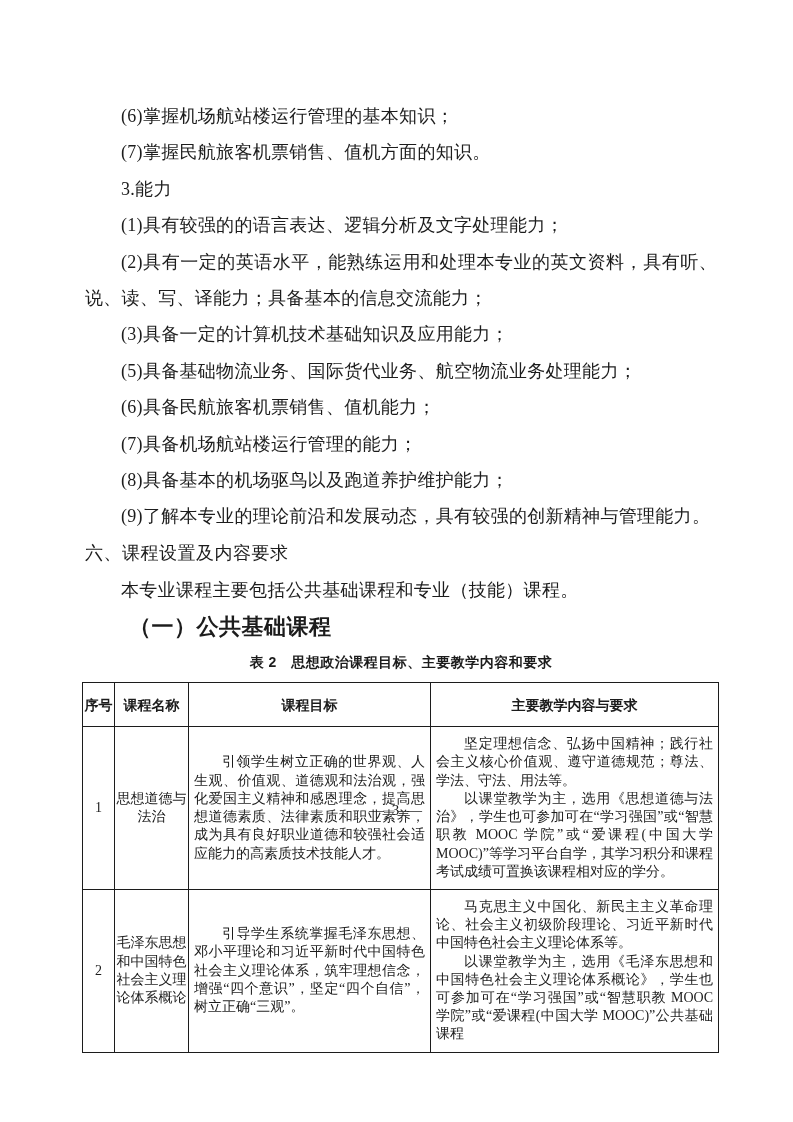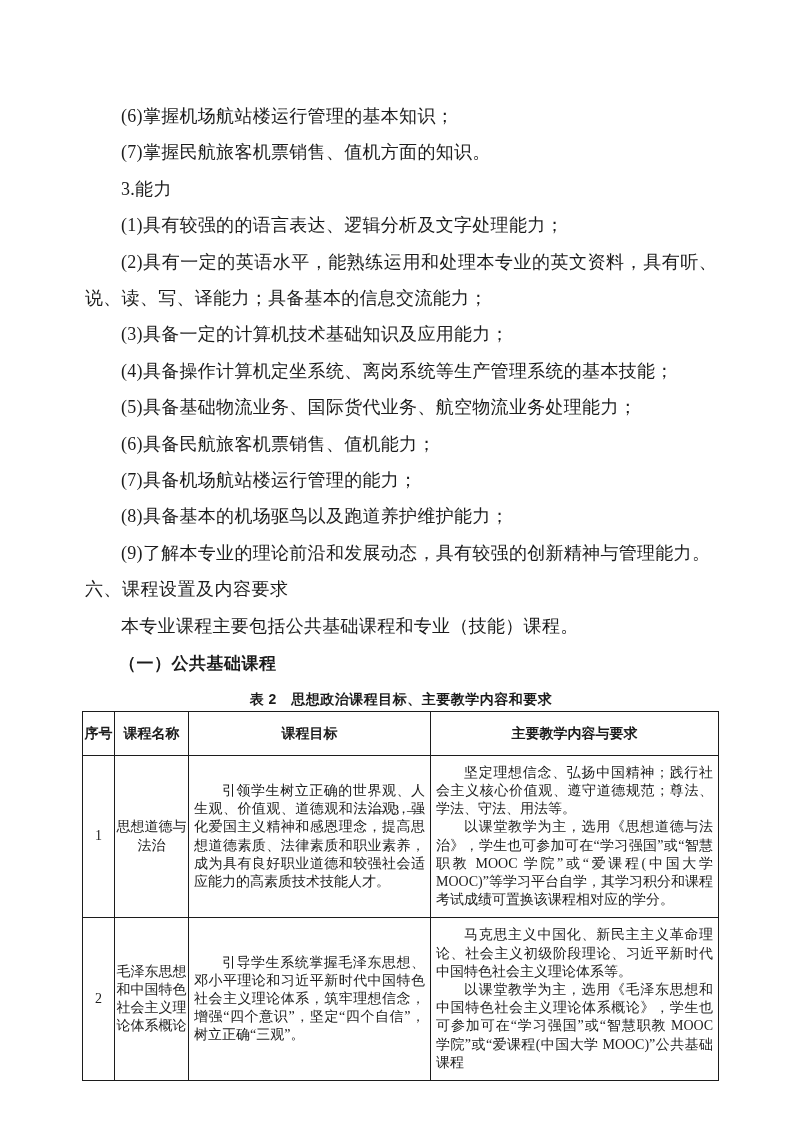--- a/index.html
+++ b/index.html
@@ -26,33 +26,33 @@
   .indent { text-indent: 2em; }
   .section-heading {
     font-family: "Liberation Sans", "DejaVu Sans", sans-serif;
     font-size: 18px;
     font-weight: normal;
     line-height: 37px;
     letter-spacing: 0.5px;
   }
   .subsection-heading {
     font-family: "Liberation Sans", "DejaVu Sans", sans-serif;
-    font-size: 17px;
+    font-size: 22px;
     font-weight: bold;
     line-height: 37px;
     text-indent: 2em;
     letter-spacing: 0.5px;
   }
   .table-caption {
     font-family: "Liberation Sans", "DejaVu Sans", sans-serif;
     font-size: 14px;
     font-weight: bold;
     text-align: center;
     margin-top: 9px;
-    margin-bottom: 2px;
+    margin-bottom: 10px;
     letter-spacing: 0.5px;
   }
   table.course-table {
     width: 636px;
     margin-left: -3px;
     border-collapse: collapse;
     table-layout: fixed;
   }
   table.course-table th, table.course-table td {
     border: 1px solid #1c1c1c;
@@ -95,21 +95,20 @@
 <body>
 
 <div class="page">
 
   <p class="body-line indent">(6)掌握机场航站楼运行管理的基本知识；</p>
   <p class="body-line indent">(7)掌握民航旅客机票销售、值机方面的知识。</p>
   <p class="body-line indent">3.能力</p>
   <p class="body-line indent">(1)具有较强的的语言表达、逻辑分析及文字处理能力；</p>
   <p class="body-line indent">(2)具有一定的英语水平，能熟练运用和处理本专业的英文资料，具有听、说、读、写、译能力；具备基本的信息交流能力；</p>
   <p class="body-line indent">(3)具备一定的计算机技术基础知识及应用能力；</p>
-  <p class="body-line indent">(4)具备操作计算机定坐系统、离岗系统等生产管理系统的基本技能；</p>
   <p class="body-line indent">(5)具备基础物流业务、国际货代业务、航空物流业务处理能力；</p>
   <p class="body-line indent">(6)具备民航旅客机票销售、值机能力；</p>
   <p class="body-line indent">(7)具备机场航站楼运行管理的能力；</p>
   <p class="body-line indent">(8)具备基本的机场驱鸟以及跑道养护维护能力；</p>
   <p class="body-line indent">(9)了解本专业的理论前沿和发展动态，具有较强的创新精神与管理能力。</p>
 
   <h2 class="section-heading">六、课程设置及内容要求</h2>
   <p class="body-line indent">本专业课程主要包括公共基础课程和专业（技能）课程。</p>
   <h3 class="subsection-heading">（一）公共基础课程</h3>
 

